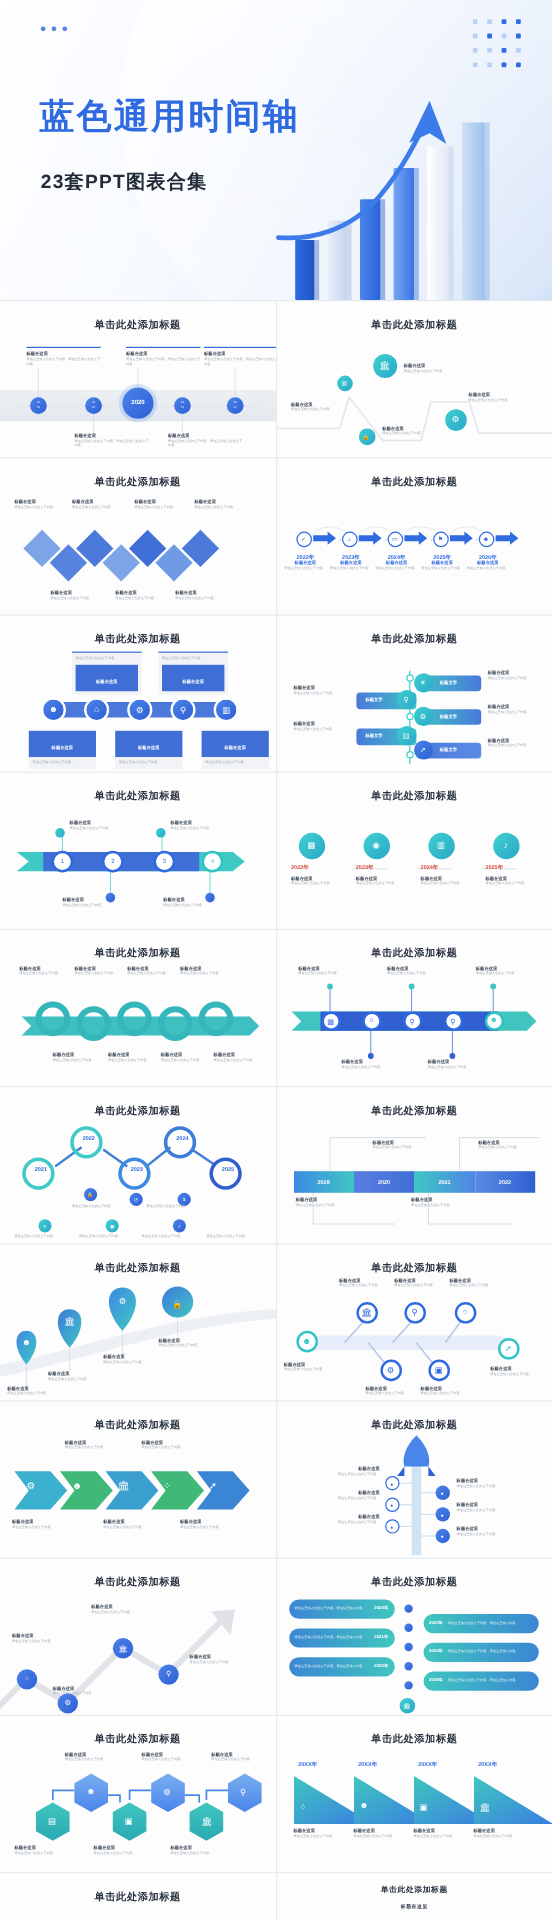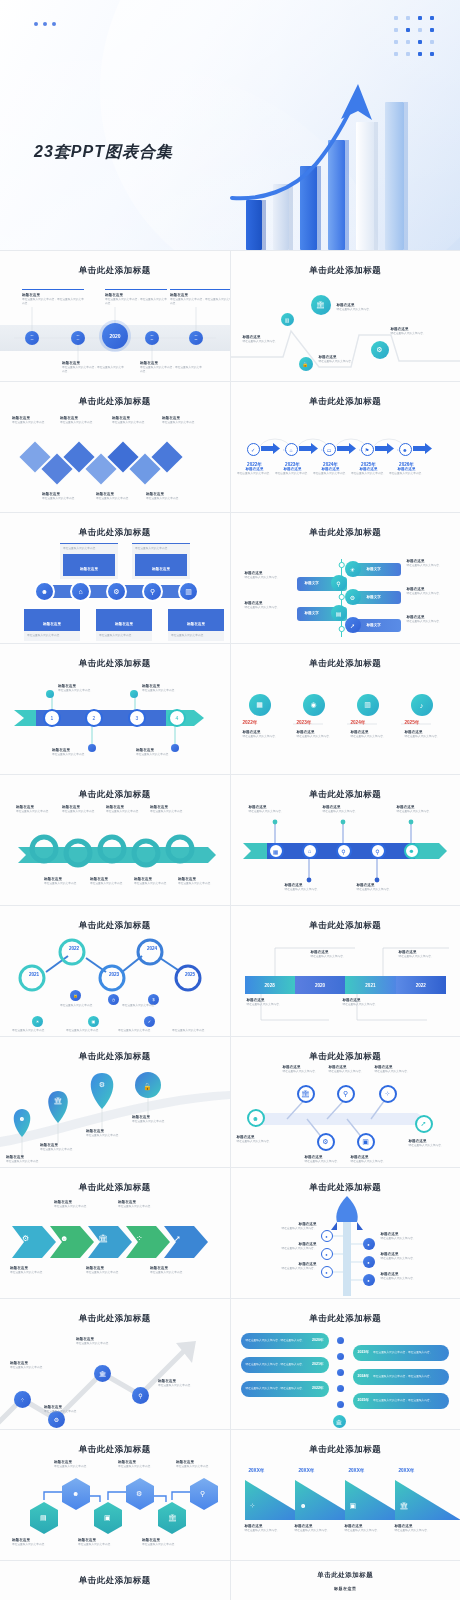--- a/index.html
+++ b/index.html
@@ -43,21 +43,21 @@
 
   .hero-title {
     position: absolute; left: 33px; top: 84px;
     font-size: 29px; font-weight: 700; color: #2f6ae0;
     letter-spacing: 2px; line-height: 1;
     white-space: nowrap;
   }
   .hero-sub {
     position: absolute; left: 34px; top: 142px;
     font-size: 16px; font-weight: 700; color: #222b38;
-    letter-spacing: 1px; white-space: nowrap; font-style: italic;
+    letter-spacing: 1px; white-space: nowrap;
   }
 
   .hero-chart { position: absolute; right: 10px; bottom: 0; width: 210px; height: 170px; }
 
   
   .grid { display: grid; grid-template-columns: 1fr 1fr; background: #e7eaee; gap: 1px; border-top: 1px solid #e7eaee; }
   .slide {
     background: #fdfdfd;
     height: 130px;
     position: relative;
@@ -132,20 +132,21 @@
       <i class="pale"></i>
         <i class="pale"></i>
         <i></i>
         <i class="pale"></i>
       <i class="pale"></i>
         <i class="pale"></i>
         <i></i>
         <i></i>
     </div>
 
+    <div class="hero-title">蓝色通用时间轴</div>
     <div class="hero-sub">23套PPT图表合集</div>
 
     <div class="hero-chart">
       <svg width="210" height="170" viewBox="0 0 210 170">
         <defs>
           <linearGradient id="hb1" x1="0" y1="0" x2="1" y2="0">
             <stop offset="0%" stop-color="#2f6ae0"></stop>
               <stop offset="100%" stop-color="#1d53c4"></stop>
           </linearGradient>
           <linearGradient id="hb2" x1="0" y1="0" x2="1" y2="0">

